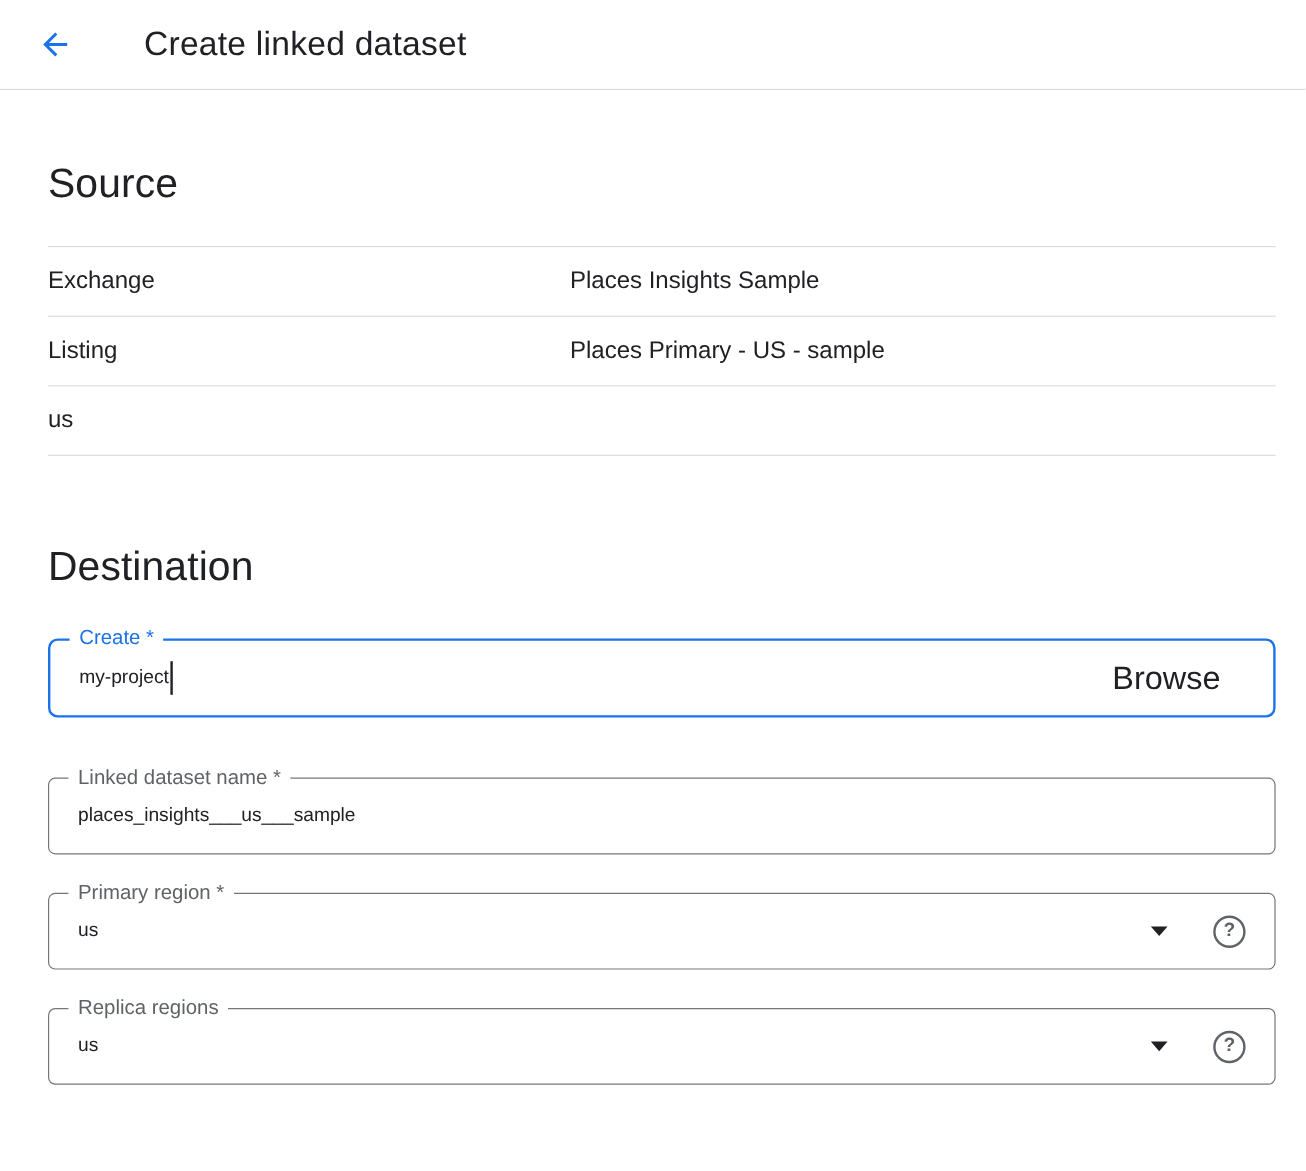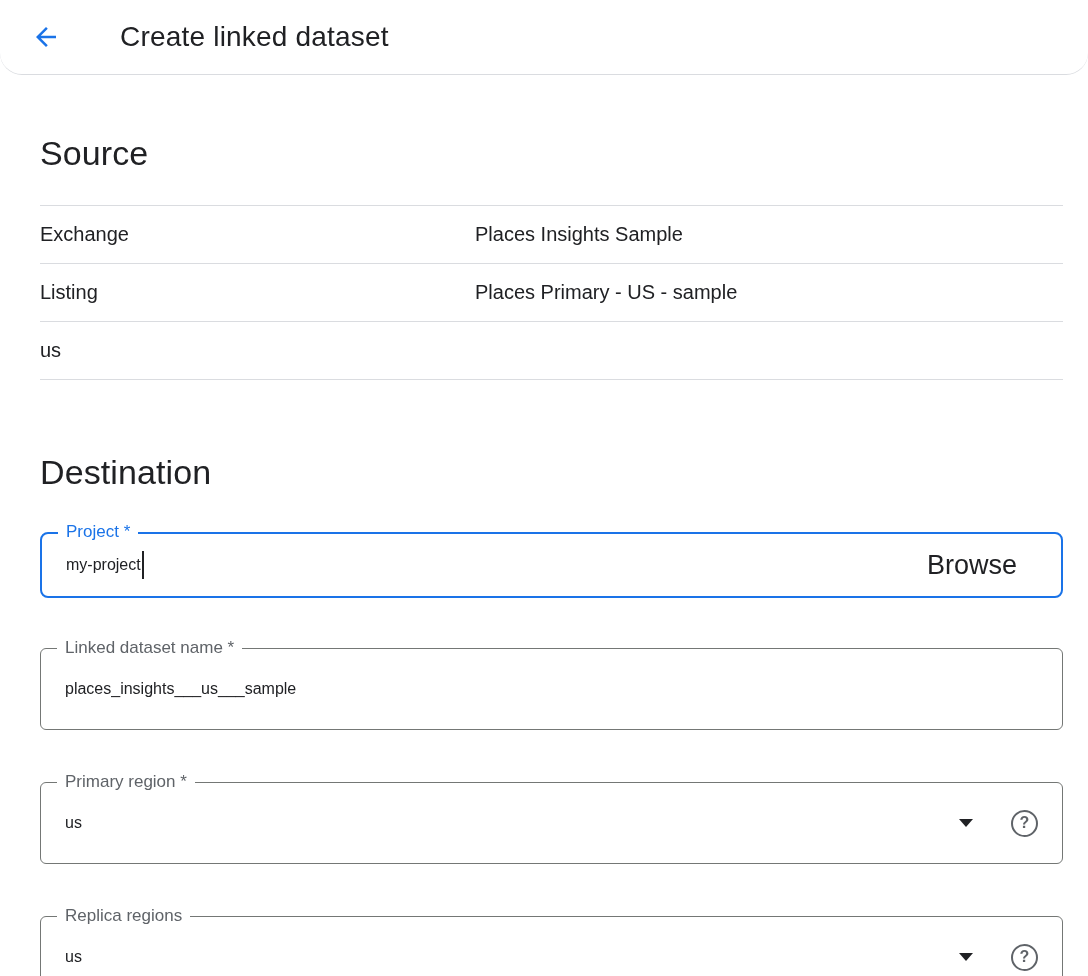--- a/index.html
+++ b/index.html
@@ -9,21 +9,20 @@
     font-family: "Liberation Sans", "DejaVu Sans", sans-serif;
     color: #202124;
   }
 
   
   .topbar {
     height: 75px;
     display: flex; align-items: center;
     padding-left: 24px;
     border-bottom: 1px solid #dadce0;
-    border-radius: 22px;
   }
   .back-btn {
     width: 44px; height: 44px;
     background: none; border: none; cursor: pointer;
     display: flex; align-items: center; justify-content: center;
     border-radius: 50%;
   }
   .back-btn svg { display: block; }
   .page-title {
     font-size: 28px; font-weight: 400; color: #202124;
@@ -47,26 +46,26 @@
     height: 58px;
     border-bottom: 1px solid #dadce0;
     font-size: 20px;
   }
   .info-label { width: 435px; font-weight: 400; color: #202124; }
   .info-value { color: #202124; }
 
   
   .field {
     position: relative;
-    height: 82px;
+    height: 64px;
     border: 1px solid #747775;
     border-radius: 6px;
     display: flex; align-items: center;
     padding: 0 24px;
-    margin-bottom: 52px;
+    margin-bottom: 32px;
     cursor: text;
   }
   .field.focused {
     height: 66px;
     border: 2px solid #1a73e8;
     border-radius: 8px;
     margin-top: 38px;
     margin-bottom: 50px;
   }
   .field-label {
@@ -143,21 +142,21 @@
       <div class="info-row">
         <div class="info-value">us</div>
       </div>
     </div>
   </section>
 
   <section class="dest-section">
     <h2 class="section-heading">Destination</h2>
 
     <div class="field focused">
-      <span class="field-label">Project *</span>
+      <span class="field-label">Create *</span>
       <span class="field-value">my-project</span>
       <span class="text-caret"></span>
       <button class="browse-btn">Browse</button>
     </div>
 
     <div class="field">
       <span class="field-label">Linked dataset name *</span>
       <span class="field-value">places_insights___us___sample</span>
     </div>
 

